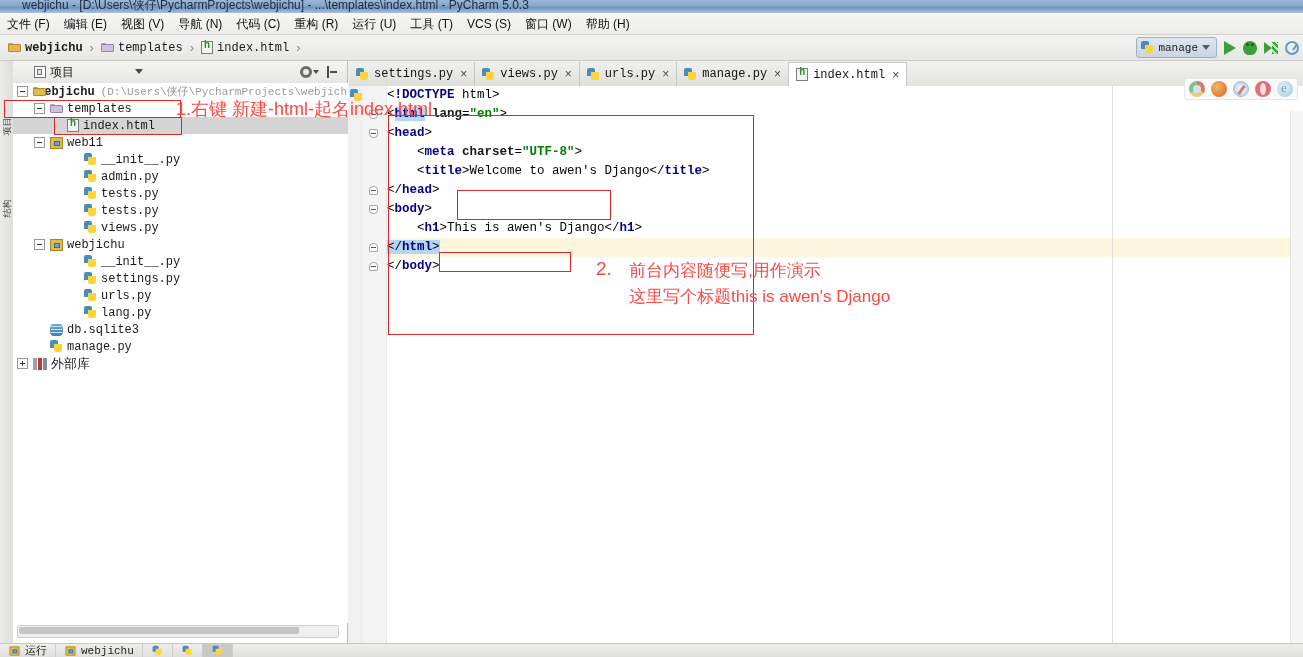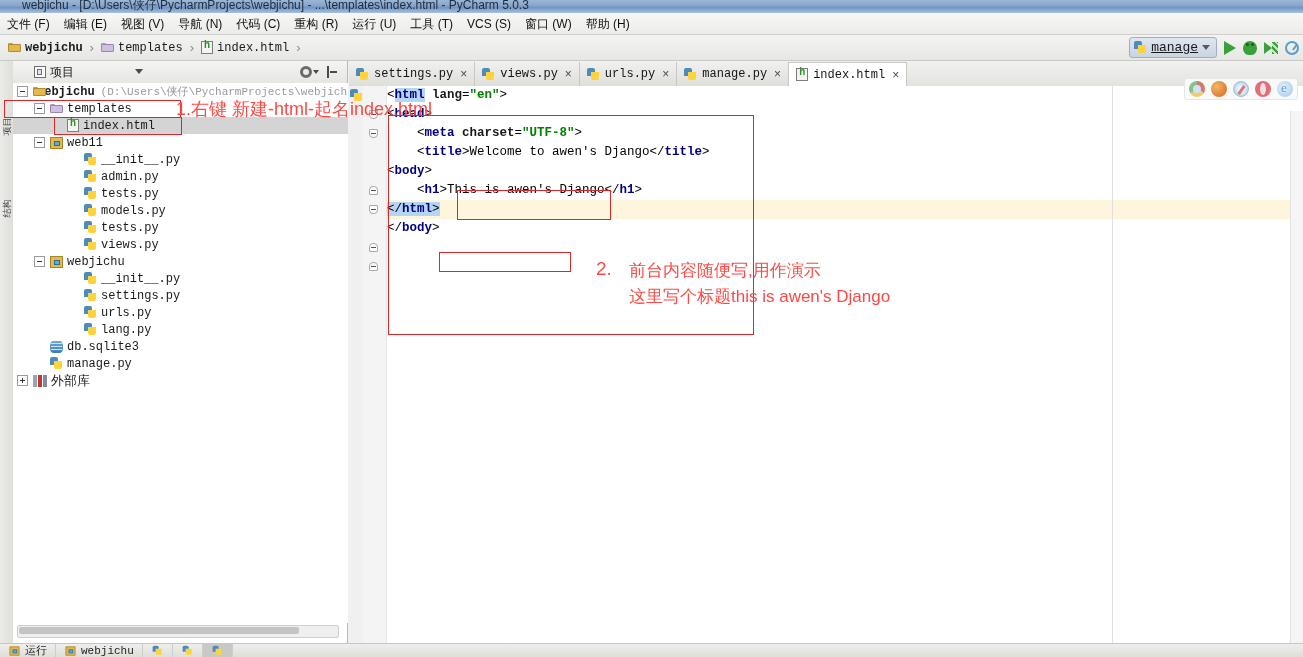--- a/index.html
+++ b/index.html
@@ -80,21 +80,21 @@
   .ic-lib::before{content:"";position:absolute;left:0;top:0;width:4px;height:12px;background:#9aa3b0;}
   .ic-lib::after{content:"";position:absolute;left:5px;top:0;width:4px;height:12px;background:#c0392b;box-shadow:5px 0 0 #7f8c9b;}
 
   
   .navright{position:absolute;right:4px;top:2px;height:21px;display:flex;align-items:center;gap:7px;}
   .runcfg{
     display:flex;align-items:center;gap:4px;height:19px;padding:0 6px 0 4px;
     background:linear-gradient(to bottom,#dfe6ef,#c9d4e2);
     border:1px solid #9fb0c4;border-radius:3px;
   }
-  .runcfg .t{font-family:"Liberation Mono",monospace;font-size:13px;color:#1a1a1a;text-decoration:underline;}
+  .runcfg .t{font-family:"Liberation Mono",monospace;font-size:11px;color:#1a1a1a;}
   .tri-down{width:0;height:0;border-left:4px solid transparent;border-right:4px solid transparent;border-top:5px solid #5a5a5a;}
   .ic-run{width:0;height:0;border-top:7px solid transparent;border-bottom:7px solid transparent;border-left:12px solid #3aa13a;}
   .ic-bug{width:14px;height:14px;background:#3aa13a;border-radius:50% 50% 45% 45%;position:relative;}
   .ic-bug::before{content:"";position:absolute;left:3px;top:2px;width:3px;height:3px;background:#1c5e1c;border-radius:50%;box-shadow:5px 0 0 #1c5e1c;}
   .ic-cov{width:14px;height:14px;position:relative;}
   .ic-cov::before{content:"";position:absolute;left:0;top:1px;width:0;height:0;border-top:6px solid transparent;border-bottom:6px solid transparent;border-left:8px solid #3aa13a;}
   .ic-cov::after{content:"";position:absolute;left:8px;top:1px;width:6px;height:12px;background:repeating-linear-gradient(45deg,#3aa13a 0 2px,#bfe6bf 2px 4px);}
   .ic-prof{width:14px;height:14px;border:2px solid #5d9ec9;border-radius:50%;box-sizing:border-box;position:relative;}
   .ic-prof::after{content:"";position:absolute;left:5px;top:1px;width:2px;height:6px;background:#5d9ec9;transform-origin:bottom;transform:rotate(35deg);}
 
@@ -346,27 +346,20 @@
           <span class="dots"></span>
           <span class="spacer" style="width: 5px;"></span>
           <span class="icon ic-py"></span>
           <span class="tl">tests.py</span>
         </div>
         <div class="trow">
           <span class="spacer" style="width: 55px;"></span>
           <span class="dots"></span>
           <span class="spacer" style="width: 5px;"></span>
           <span class="icon ic-py"></span>
-          <span class="tl">models.py</span>
-        </div>
-        <div class="trow">
-          <span class="spacer" style="width: 55px;"></span>
-          <span class="dots"></span>
-          <span class="spacer" style="width: 5px;"></span>
-          <span class="icon ic-py"></span>
           <span class="tl">tests.py</span>
         </div>
         <div class="trow">
           <span class="spacer" style="width: 55px;"></span>
           <span class="dots"></span>
           <span class="spacer" style="width: 5px;"></span>
           <span class="icon ic-py"></span>
           <span class="tl">views.py</span>
         </div>
         <div class="trow">
@@ -465,24 +458,26 @@
       </div>
       <div class="foldcol" id="foldcol">
           <span class="fold down" style="top: 24px;"></span>
           <span class="fold down" style="top: 43px;"></span>
           <span class="fold up" style="top: 100px;"></span>
           <span class="fold down" style="top: 119px;"></span>
           <span class="fold up" style="top: 157px;"></span>
           <span class="fold up" style="top: 176px;"></span>
         </div>
       <div class="codelines" id="codelines">
+          <div class="cl">&lt;<span class="tag">!DOCTYPE</span> html&gt;</div>
           <div class="cl">&lt;<span class="sel-blue"><span class="tag">html</span></span> <span class="attr">lang</span>=<span class="str">"en"</span>&gt;</div>
           <div class="cl">&lt;<span class="tag">head</span>&gt;</div>
           <div class="cl">    &lt;<span class="tag">meta</span> <span class="attr">charset</span>=<span class="str">"UTF-8"</span>&gt;</div>
           <div class="cl">    &lt;<span class="tag">title</span>&gt;Welcome to awen's Django&lt;/<span class="tag">title</span>&gt;</div>
+          <div class="cl">&lt;/<span class="tag">head</span>&gt;</div>
           <div class="cl">&lt;<span class="tag">body</span>&gt;</div>
           <div class="cl">    &lt;<span class="tag">h1</span>&gt;This is awen's Django&lt;/<span class="tag">h1</span>&gt;</div>
           <div class="cl hl"><span class="sel-blue">&lt;/<span class="tag">html</span>&gt;</span></div>
           <div class="cl">&lt;/<span class="tag">body</span>&gt;</div>
         </div>
       <div class="editorScrollbarV"></div>
       <div class="editorRightEdge"></div>
     </div>
   </div>
 

